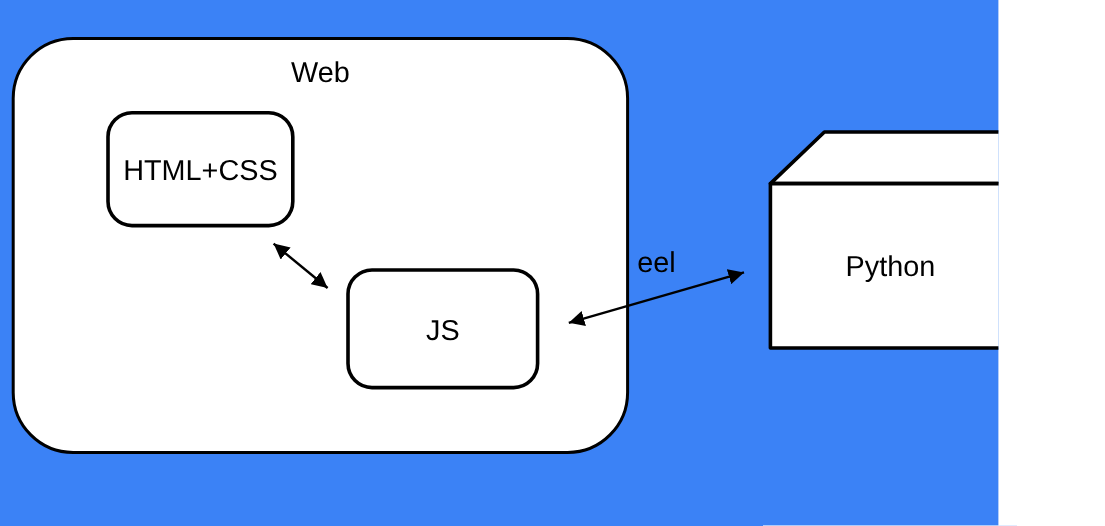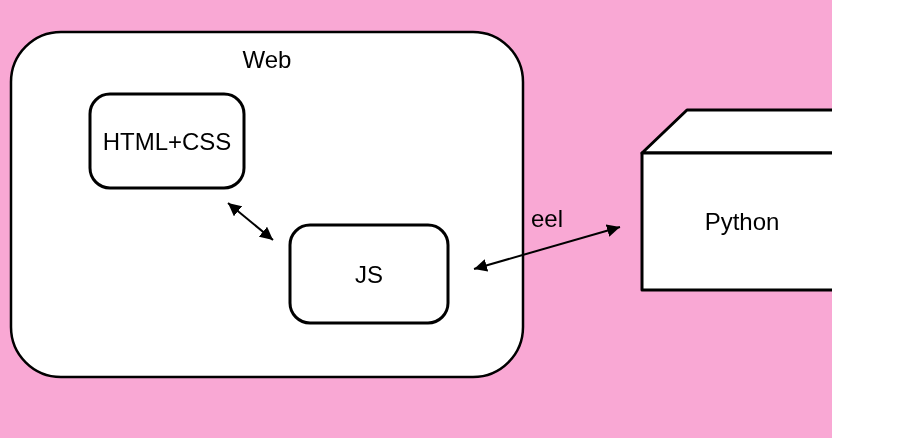--- a/index.html
+++ b/index.html
@@ -5,21 +5,21 @@
   html, body {
     margin: 0;
     padding: 0;
     background: #ffffff;
     font-family: "Liberation Sans", sans-serif;
   }
   .stage {
     position: relative;
     width: 832px;
     height: 438px;
-    background: #f9a8d4;
+    background: #3b82f6;
     overflow: hidden;
   }
   svg text {
     font-family: "Liberation Sans", sans-serif;
     font-size: 24px;
     fill: #000000;
     stroke: none;
   }
 </style>
 </head>

